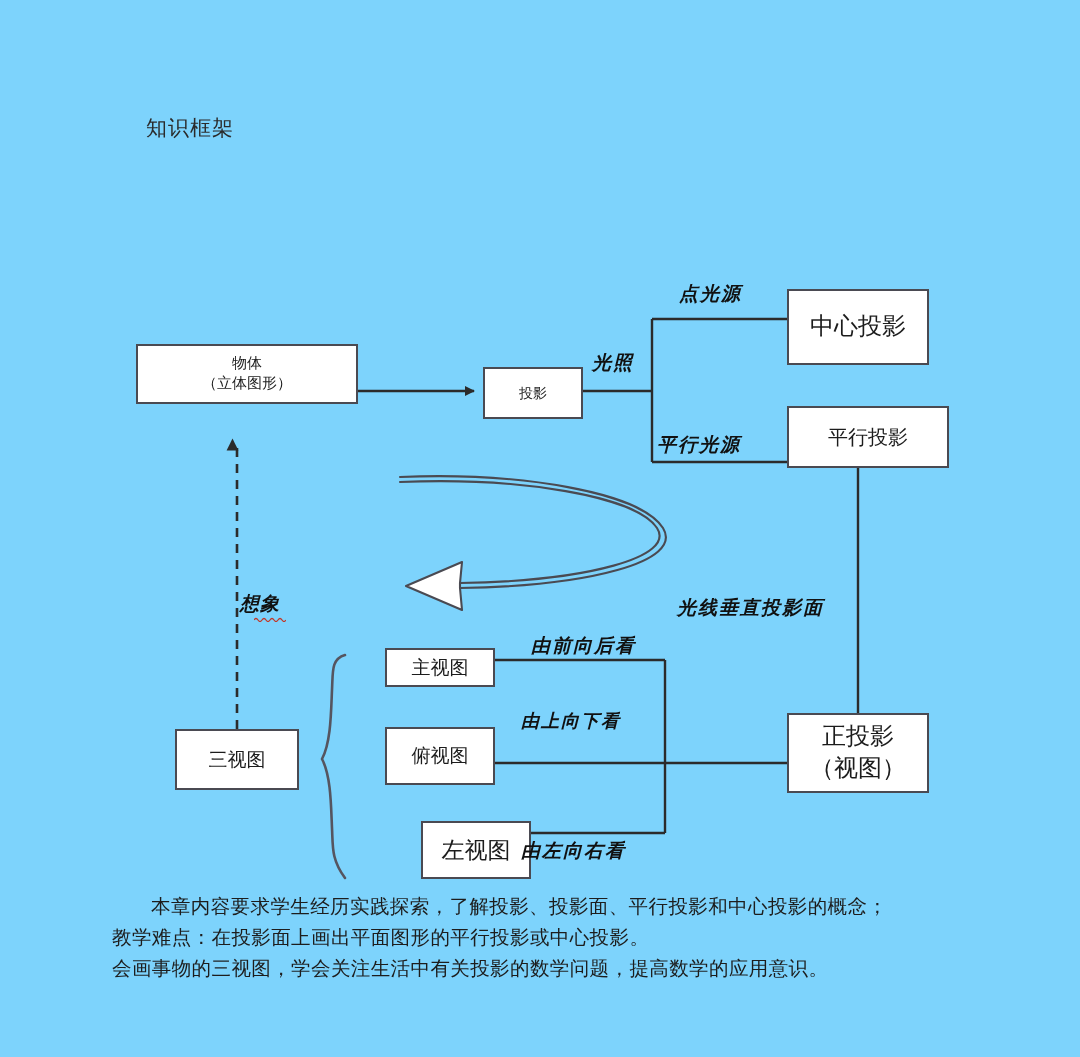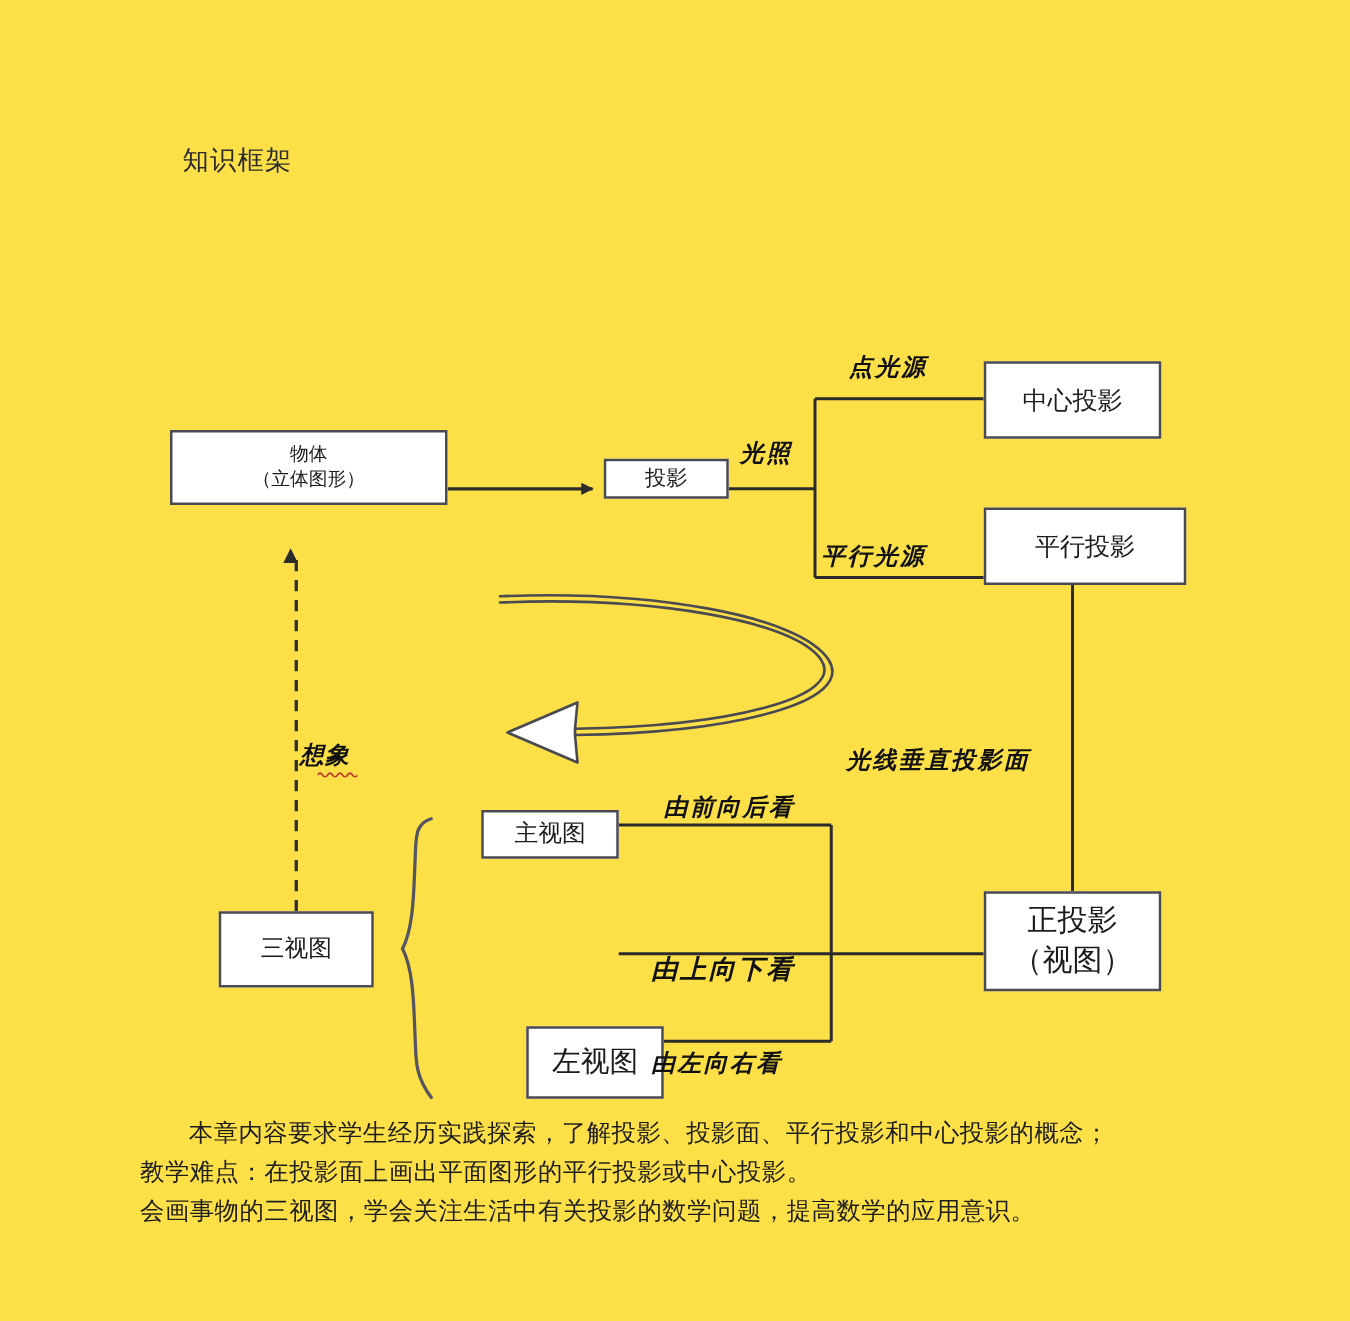--- a/index.html
+++ b/index.html
@@ -13,21 +13,21 @@
     position: relative;
     font-family: "Liberation Sans", "DejaVu Sans", sans-serif;
     color: #231f20;
     overflow: hidden;
   }
 
   #page {
     position: relative;
     width: 1080px;
     height: 1057px;
-    background: #fde047;
+    background: #7dd3fc;
   }
 
   
   .doc-title {
     position: absolute;
     left: 146px;
     top: 114px;
     font-size: 21px;
     letter-spacing: 1px;
     color: #2b2b2b;
@@ -60,22 +60,22 @@
     color: #1c1c1c;
     line-height: 1.32;
   }
   .node-box .line1,
   .node-box .line2 {
     display: block;
     white-space: nowrap;
   }
 
   #box-object      { left: 136px; top: 344px; width: 222px; height: 60px; font-size: 15px; }
-  #box-projection  { left: 483px; top: 367px; width: 100px; height: 32px; font-size: 17px; }
-  #box-central     { left: 787px; top: 289px; width: 142px; height: 62px; font-size: 20px; }
+  #box-projection  { left: 483px; top: 367px; width: 100px; height: 52px; font-size: 14px; }
+  #box-central     { left: 787px; top: 289px; width: 142px; height: 76px; font-size: 24px; }
   #box-parallel    { left: 787px; top: 406px; width: 162px; height: 62px; font-size: 20px; }
   #box-ortho       { left: 787px; top: 713px; width: 142px; height: 80px; font-size: 24px; }
   #box-threeviews  { left: 175px; top: 729px; width: 124px; height: 61px; font-size: 19px; }
   #box-front       { left: 385px; top: 648px; width: 110px; height: 39px; font-size: 19px; }
   #box-top         { left: 385px; top: 727px; width: 110px; height: 58px; font-size: 19px; }
   #box-left        { left: 385px; top: 821px; width: 110px; height: 58px; font-size: 23px; margin-left: 36px; }
 
   
   .edge-label {
     position: absolute;
@@ -85,21 +85,21 @@
     color: #111111;
     white-space: nowrap;
     letter-spacing: 2px;
   }
 
   #lbl-point-source    { left: 679px; top: 281px; font-size: 19px; }
   #lbl-parallel-source { left: 657px; top: 432px; font-size: 19px; }
   #lbl-illumination    { left: 592px; top: 350px; font-size: 19px; }
   #lbl-perp            { left: 677px; top: 595px; font-size: 19px; }
   #lbl-front-back      { left: 531px; top: 633px; font-size: 19px; }
-  #lbl-top-down        { left: 521px; top: 761px; font-size: 21px; }
+  #lbl-top-down        { left: 521px; top: 709px; font-size: 18px; }
   #lbl-left-right      { left: 521px; top: 838px; font-size: 19px; }
 
   #lbl-imagine {
     position: absolute;
     left: 240px;
     top: 591px;
     font-size: 19px;
     font-family: "DejaVu Serif", "Liberation Serif", serif;
     font-weight: bold;
     font-style: italic;
@@ -220,20 +220,23 @@
   </div>
 
   <div class="node-box" id="box-threeviews">
     <span class="line1">三视图</span>
   </div>
 
   <div class="node-box" id="box-front">
     <span class="line1">主视图</span>
   </div>
 
+  <div class="node-box" id="box-top">
+    <span class="line1">俯视图</span>
+  </div>
 
   <div class="node-box" id="box-left">
     <span class="line1">左视图</span>
   </div>
 
   <div class="edge-label" id="lbl-point-source">点光源</div>
 
   <div class="edge-label" id="lbl-parallel-source">平行光源</div>
 
   <div class="edge-label" id="lbl-illumination">光照</div>

